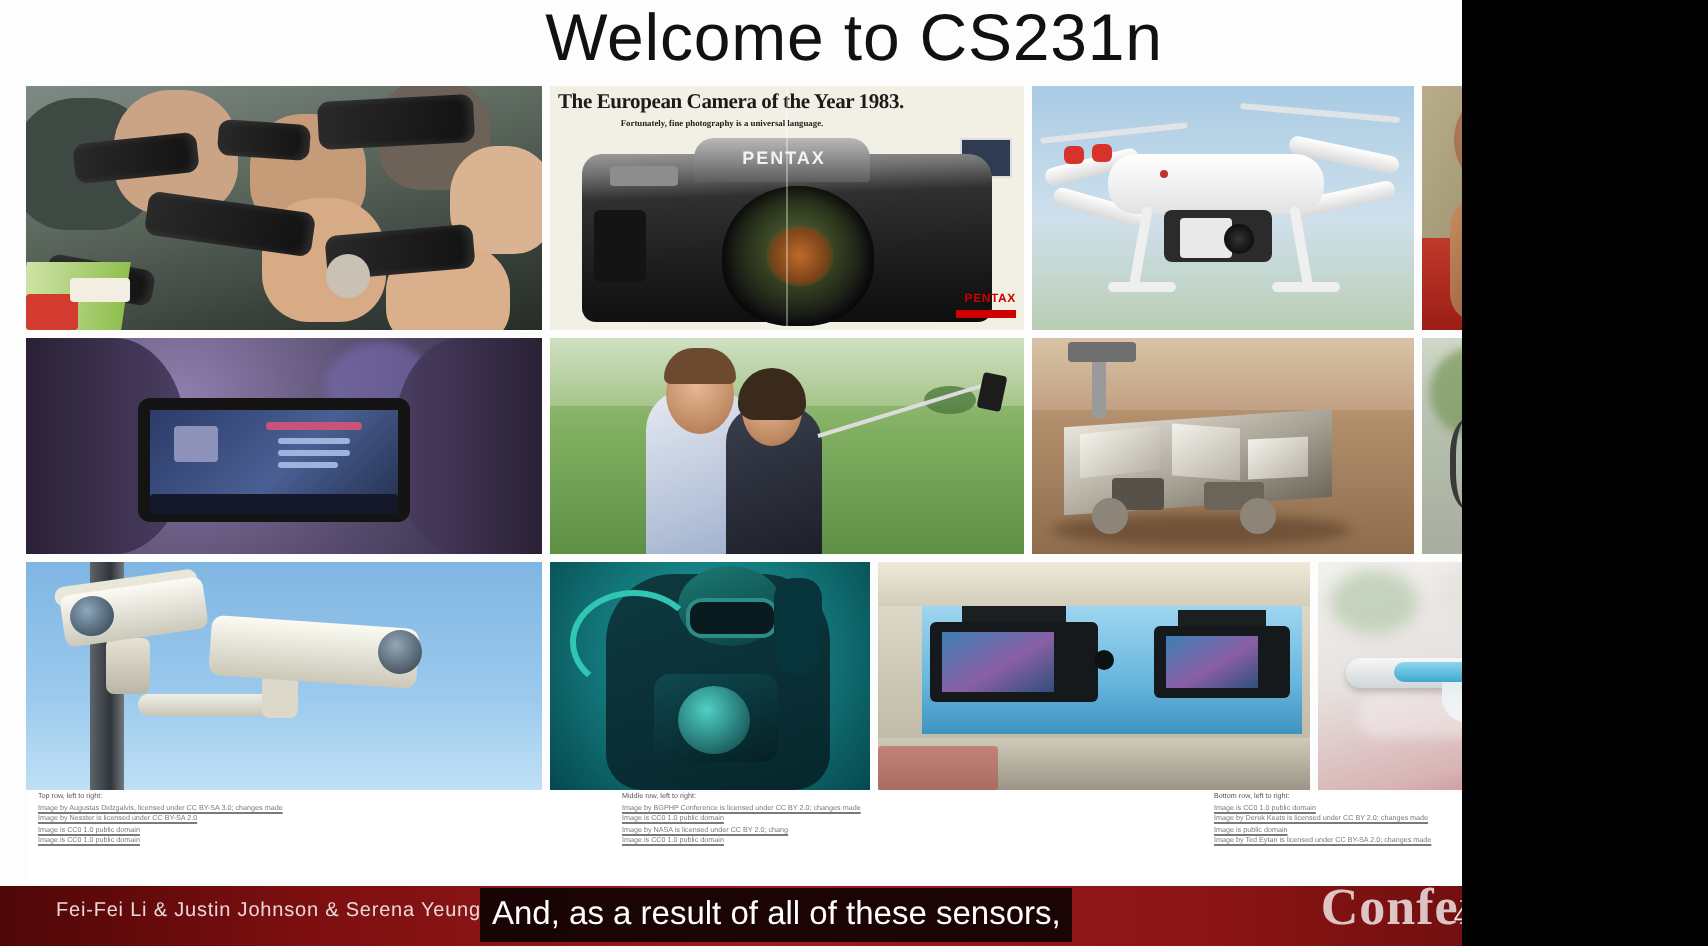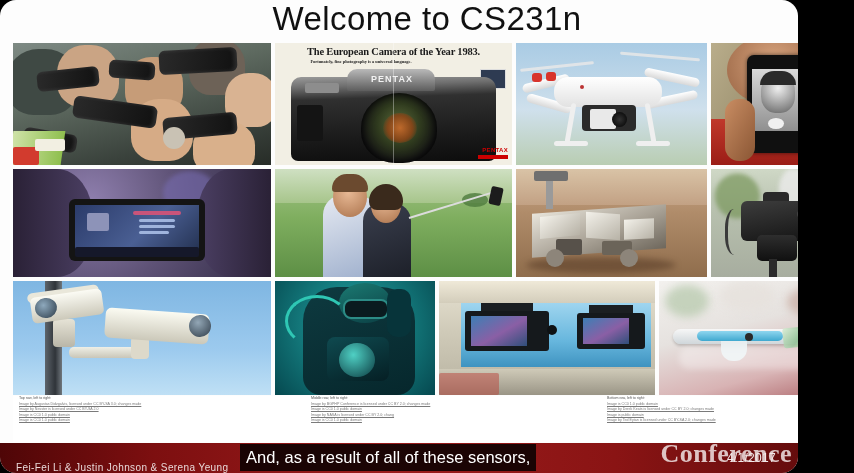--- a/index.html
+++ b/index.html
@@ -1,18 +1,18 @@
 <!DOCTYPE html>
 <html><head>
 <meta charset="utf-8">
 <style>
   html,body{margin:0;padding:0;background:#000;}
   body{width:854px;height:473px;overflow:hidden;font-family:"Liberation Sans",sans-serif;}
 
-  #slide{position:relative;width:798px;height:473px;background:#fdfdfd;overflow:hidden;border-radius:16px;}
+  #slide{position:relative;width:731px;height:473px;background:#fdfdfd;overflow:hidden;}
 
   
   .title{
     position:absolute;left:0;top:-2px;width:854px;height:42px;
     text-align:center;line-height:42px;
     font-size:33px;font-weight:400;color:#111;letter-spacing:.4px;
     font-family:"Liberation Sans",sans-serif;
   }
 
   
@@ -23,21 +23,21 @@
   .cir{position:absolute;border-radius:50%;}
 
   
   #p1{left:0;top:0;width:258px;height:122px;background:linear-gradient(165deg,#7e8a84 0%,#5e6a60 38%,#3a423c 75%,#272c27 100%);}
   #p1 .blob{position:absolute;border-radius:45% 45% 38% 38%;}
   #p1 .lens{position:absolute;border-radius:6px;background:linear-gradient(100deg,#2a2a2a,#111);box-shadow:inset -3px 0 4px rgba(255,255,255,.12);}
   #p1 .green{position:absolute;background:linear-gradient(90deg,#cfe3a8,#8fbf4e);}
 
   
   #p2{left:262px;top:0;width:237px;height:122px;background:#f2efe4;}
-  #p2 .adtitle{position:absolute;left:4px;top:3px;width:229px;text-align:center;
+  #p2 .adtitle{position:absolute;left:4px;top:3px;width:229px;
     font-family:"Liberation Serif",serif;font-weight:700;font-size:10.5px;color:#1b1b1b;letter-spacing:-.2px;white-space:nowrap;}
   #p2 .adsub{position:absolute;left:26px;top:16px;width:120px;text-align:center;
     font-family:"Liberation Serif",serif;font-weight:700;font-size:4.4px;color:#222;line-height:5px;}
   #p2 .adcol{position:absolute;font-family:"Liberation Serif",serif;font-size:2.4px;color:#555;line-height:3px;}
   #p2 .cambody{position:absolute;left:16px;top:34px;width:205px;height:84px;
     background:linear-gradient(178deg,#9a9a9a 0%,#6f6f6f 12%,#303030 26%,#1a1a1a 70%,#0d0d0d 100%);
     border-radius:10px 12px 7px 7px;}
   #p2 .prism{position:absolute;left:72px;top:26px;width:88px;height:22px;
     background:linear-gradient(180deg,#b9b9b9,#5d5d5d);border-radius:10px 10px 2px 2px;}
   #p2 .brand{position:absolute;left:80px;top:31px;width:74px;text-align:center;
@@ -173,21 +173,21 @@
   #ac3{left:594px;}
 
   
   .wm{position:absolute;right:4px;top:388px;width:300px;text-align:right;
       font-family:"Liberation Serif",serif;font-size:40px;font-weight:700;color:#8c1515;opacity:.22;
       letter-spacing:1px;pointer-events:none;}
 
   
   .footer{position:absolute;left:0;top:443px;width:854px;height:30px;
     background:linear-gradient(90deg,#4f0607 0%,#7d0f10 18%,#9b1c1c 45%,#8a1414 72%,#5a0a0b 100%);}
-  .footer .authors{position:absolute;left:16px;top:7px;font-size:10px;color:#e8d8d8;letter-spacing:.4px;white-space:nowrap;margin-top:12px;}
+  .footer .authors{position:absolute;left:28px;top:7px;font-size:10px;color:#e8d8d8;letter-spacing:.4px;white-space:nowrap;}
   .footer .lecture{position:absolute;left:312px;top:7px;font-size:10px;color:#7e2a28;letter-spacing:.4px;white-space:nowrap;}
   .footer .date{position:absolute;right:78px;top:8px;font-size:12px;color:#f3e9e9;letter-spacing:.3px;}
   .wm2{position:absolute;right:62px;top:-4px;font-family:"Liberation Serif",serif;font-size:26px;
        font-weight:700;color:#f0e4e4;opacity:.85;letter-spacing:.5px;}
 
   
   .subtitle{position:absolute;left:240px;top:444px;height:27px;padding:0 6px;
     background:rgba(0,0,0,.82);color:#fff;font-size:16.5px;line-height:27px;white-space:nowrap;
     font-family:"Liberation Sans",sans-serif;}
 </style>

